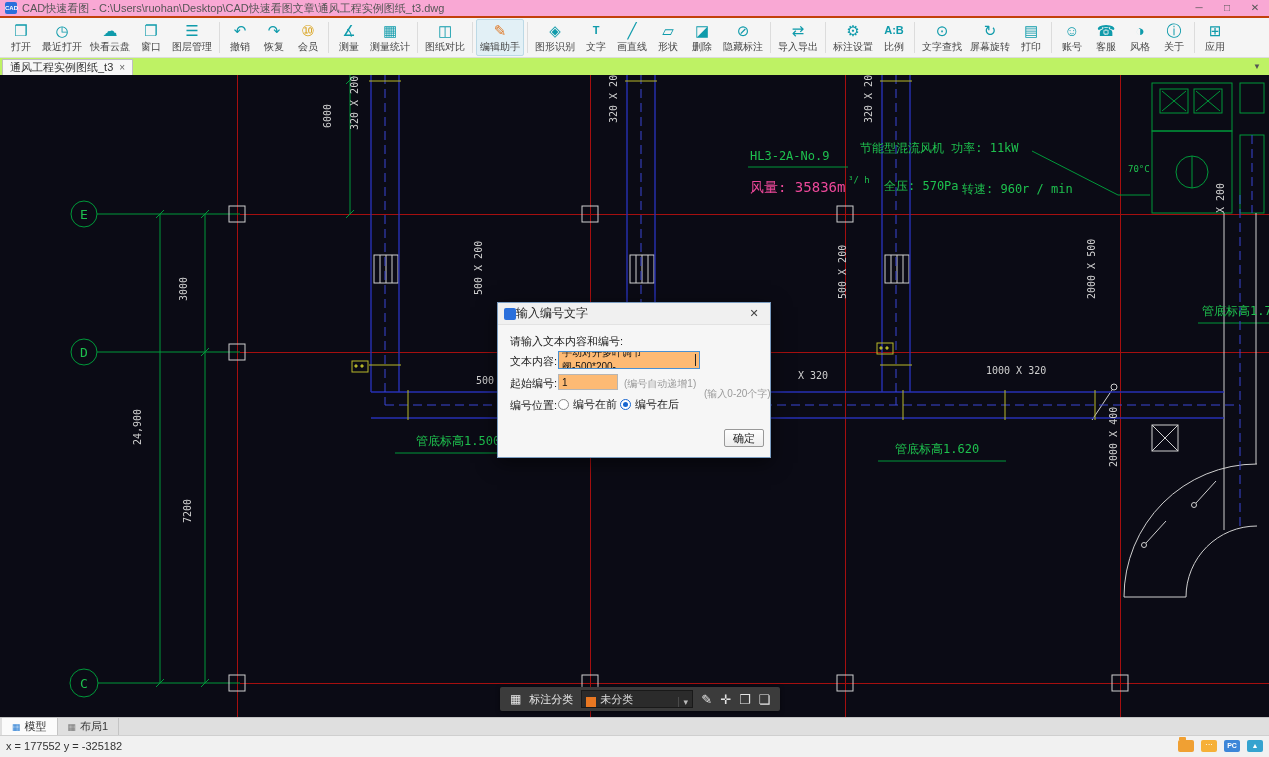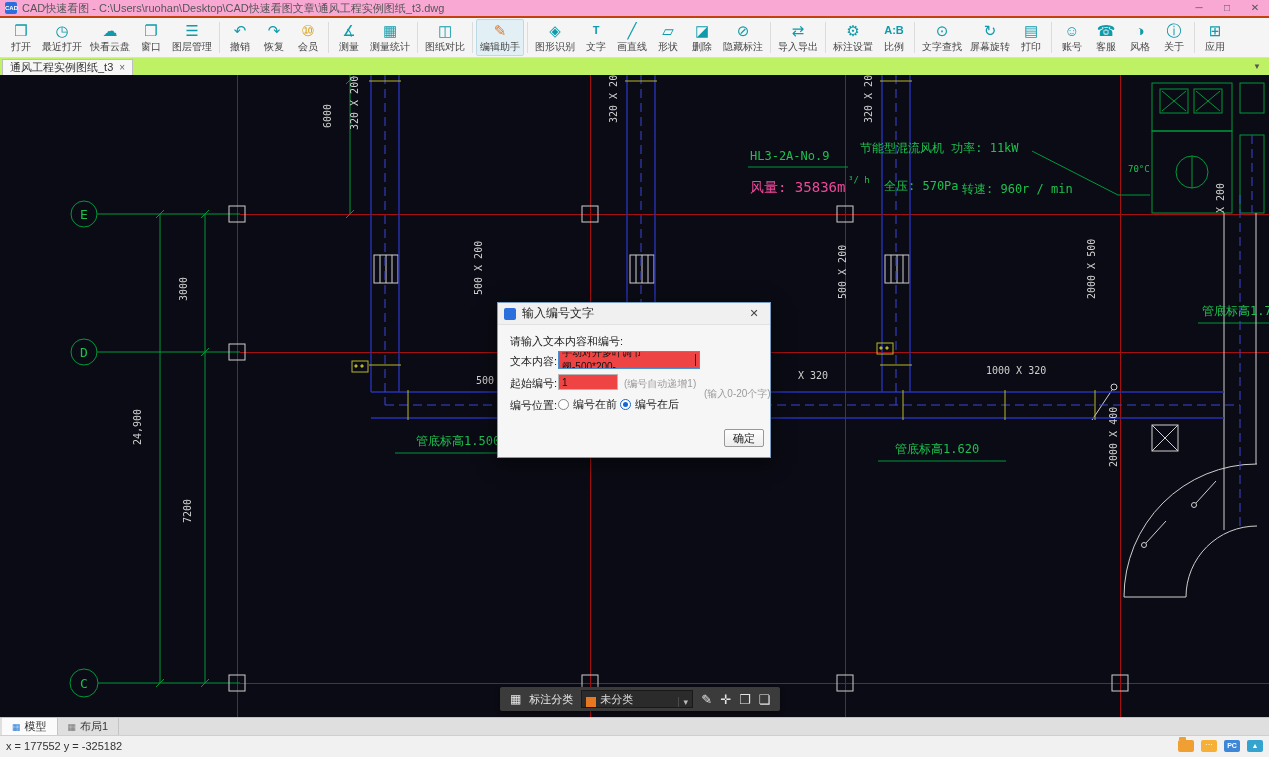--- a/index.html
+++ b/index.html
@@ -43,25 +43,25 @@
   .ab-select { width:112px; height:18px; background:#2b2b2b; border:1px solid #191919; display:flex; align-items:flex-end; }
   .ab-swatch { width:10px; height:10px; margin:0 4px; }
   .ab-value { flex:1; color:#ddd; font-size:11px; }
   .ab-caret { width:14px; text-align:center; color:#bbb; font-size:9px; border-left:1px solid #4a4a4a; }
   .ab-ico { color:#e3e3e3; font-size:13px; }
 
   
   #dialog { position:absolute; left:497px; top:227px; width:274px; height:156px; background:#f6f6f6; border:1px solid #7a9cc0; box-shadow:0 5px 18px rgba(0,0,0,.55); z-index:30; font-size:11px; color:#222; }
   .dlg-title { height:22px; background:#f0f0f0; border-bottom:1px solid #e2e2e2; display:flex; align-items:center; padding:0 6px; }
   .dlg-ico { width:12px; height:12px; background:#2a6fdb; border-radius:2px; }
-  .dlg-title-text { margin-left:6px; font-size:12px; color:#222; flex:1; }
+  .dlg-title-text { font-size:12px; color:#222; flex:1; }
   .dlg-close { width:20px; text-align:center; font-size:11px; color:#444; }
   .dlg-el { position:absolute; white-space:nowrap; }
   .dlg-hint { color:#9a9a9a; font-size:10px; }
-  .dlg-input { position:absolute; background:#ef4444; display:flex; align-items:center; padding:0 3px; overflow:hidden; font-size:10px; color:#111; }
+  .dlg-input { position:absolute; background:#fdba74; display:flex; align-items:center; padding:0 3px; overflow:hidden; font-size:10px; color:#111; }
   #text-input { left:60px; top:48px; width:142px; height:18px; border:1px solid #4a90d2; }
   #start-input { left:60px; top:71px; width:60px; height:16px; border:1px solid #b6b6b6; }
   .caret { width:1px; height:12px; background:#222; margin-left:1px; }
   .radio { display:inline-flex; align-items:center; gap:4px; }
   .radio .dot { width:11px; height:11px; border-radius:50%; border:1px solid #888; background:#fff; position:relative; }
   .radio.checked .dot { border-color:#1766d0; }
   .radio.checked .dot::after { content:""; position:absolute; left:2px; top:2px; width:5px; height:5px; border-radius:50%; background:#1766d0; }
   #dlg-ok { position:absolute; left:226px; top:126px; width:40px; height:18px; border:1px solid #999; border-radius:2px; background:linear-gradient(#fefefe,#ededed); font-size:11px; text-align:center; line-height:16px; }
 
   

